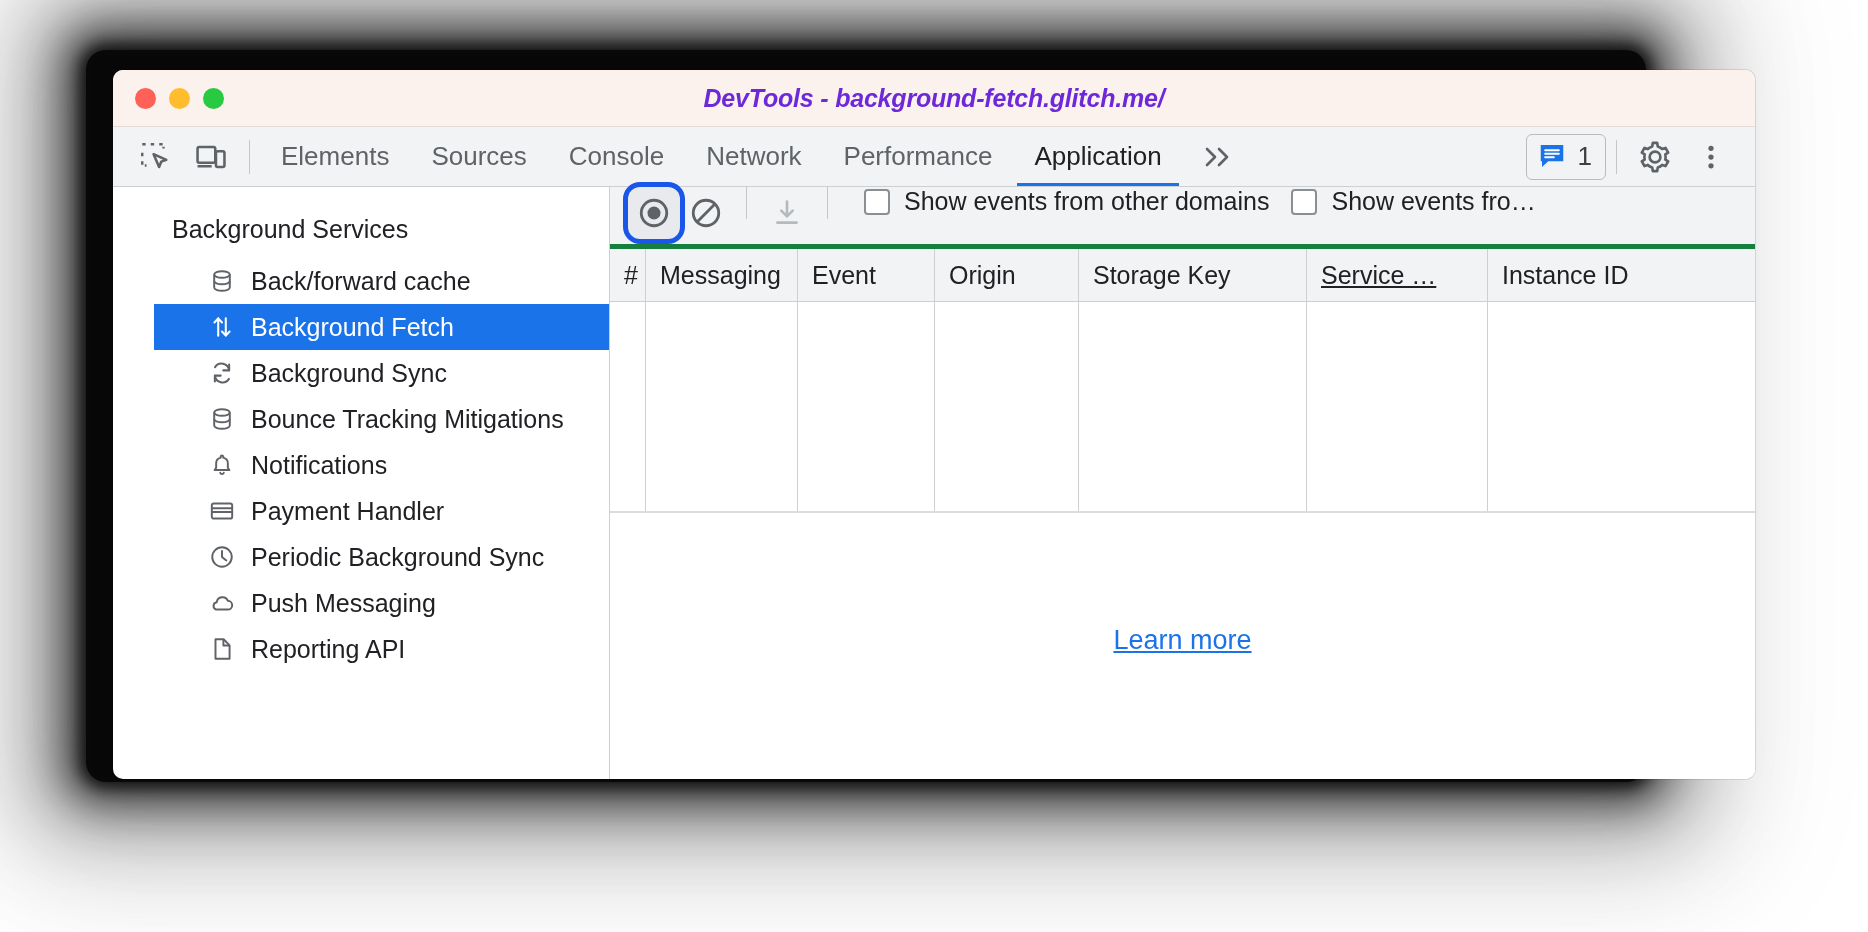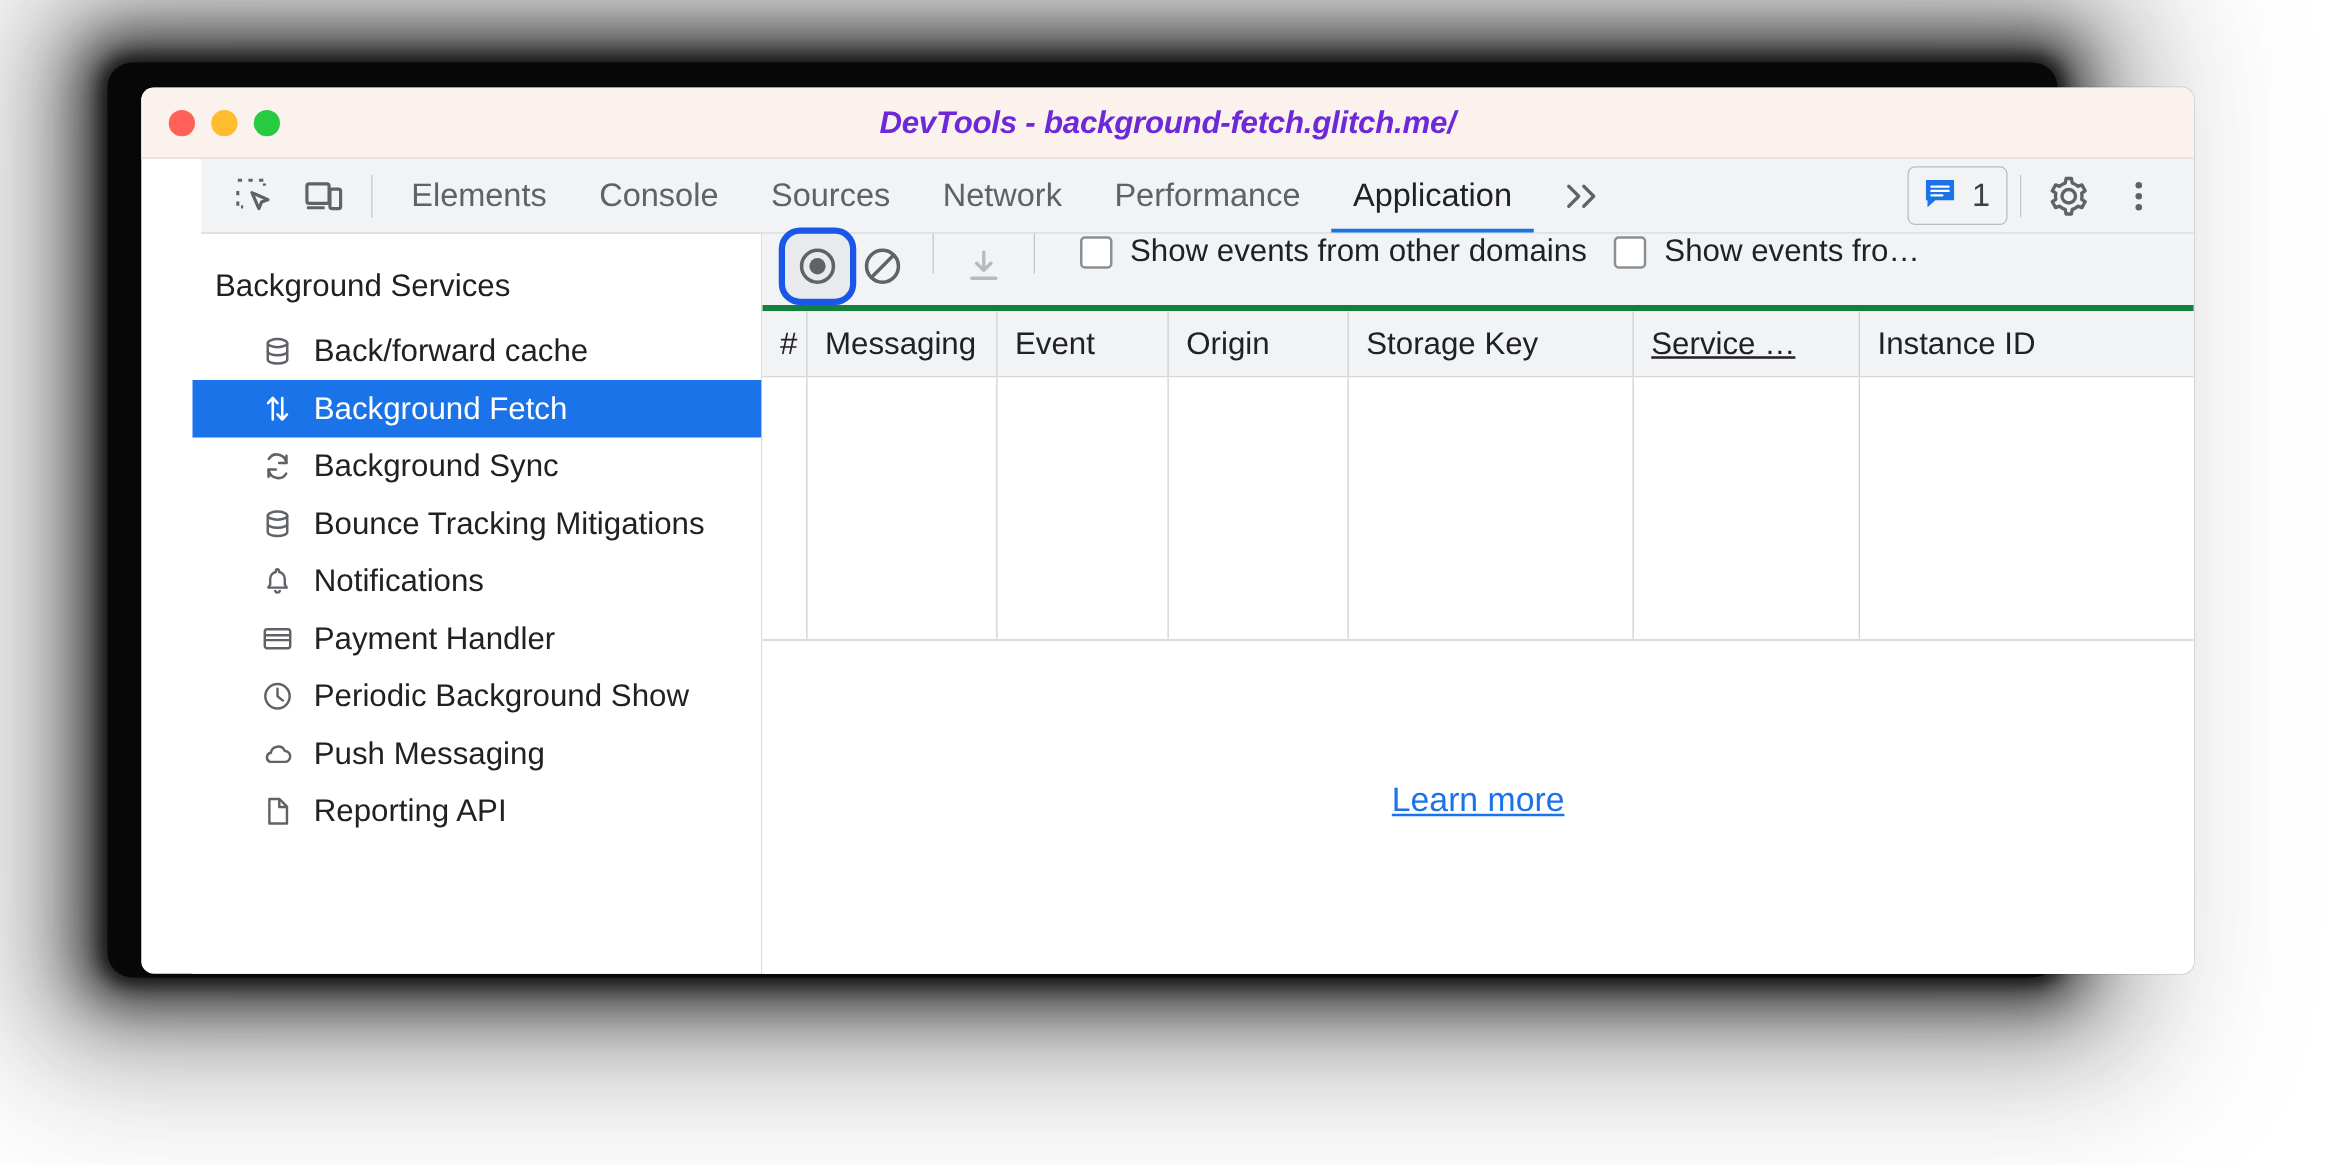--- a/index.html
+++ b/index.html
@@ -81,21 +81,20 @@
 
   
   .tabbar {
     height: 60px;
     background: #f1f3f4;
     border-bottom: 1px solid #cdd0d3;
     display: flex;
     align-items: center;
     padding-left: 14px;
     box-sizing: border-box;
-    margin-left: 48px;
   }
   .tb-icon-btn {
     width: 56px; height: 52px;
     display: flex; align-items: center; justify-content: center;
     cursor: default;
   }
   .tb-sep {
     width: 1px;
     height: 34px;
     background: #c4c7ca;
@@ -344,22 +343,22 @@
       <svg width="34" height="34" viewBox="0 0 24 24">
         <rect x="2.5" y="5" width="12.5" height="11" rx="1.2" fill="none" stroke="#5f6368" stroke-width="1.8"></rect>
         <rect x="15.5" y="8" width="6" height="11" rx="1.2" fill="none" stroke="#5f6368" stroke-width="1.8"></rect>
         <path d="M2.5 18.5h10" stroke="#5f6368" stroke-width="1.8"></path>
       </svg>
     </div>
 
     <div class="tb-sep"></div>
 
     <div class="tab">Elements</div>
+    <div class="tab">Sources</div>
     <div class="tab">Console</div>
-    <div class="tab">Sources</div>
     <div class="tab">Network</div>
     <div class="tab">Performance</div>
     <div class="tab active">Application</div>
 
     <div class="more-tabs">
       <svg width="38" height="26" viewBox="0 0 38 26">
         <path d="M8 5l8 8-8 8M20 5l8 8-8 8" fill="none" stroke="#5f6368" stroke-width="2.6" stroke-linecap="round" stroke-linejoin="round"></path>
       </svg>
     </div>
 
@@ -462,21 +461,21 @@
         <span>Payment Handler</span>
       </div>
 
       <div class="sb-item">
         <span class="sb-icon">
           <svg width="26" height="26" viewBox="0 0 24 24">
             <circle cx="12" cy="12" r="9" fill="none" stroke="#5f6368" stroke-width="1.8"></circle>
             <path d="M12 6.4V12l4 3.2" fill="none" stroke="#5f6368" stroke-width="1.8" stroke-linecap="round" stroke-linejoin="round"></path>
           </svg>
         </span>
-        <span>Periodic Background Show</span>
+        <span>Periodic Background Sync</span>
       </div>
 
       <div class="sb-item">
         <span class="sb-icon">
           <svg width="26" height="26" viewBox="0 0 24 24">
             <path d="M6.4 18h11a4 4 0 000-8 5.4 5.4 0 00-10.3 1.3A3.5 3.5 0 006.4 18z" fill="none" stroke="#5f6368" stroke-width="1.8" stroke-linejoin="round"></path>
           </svg>
         </span>
         <span>Push Messaging</span>
       </div>

